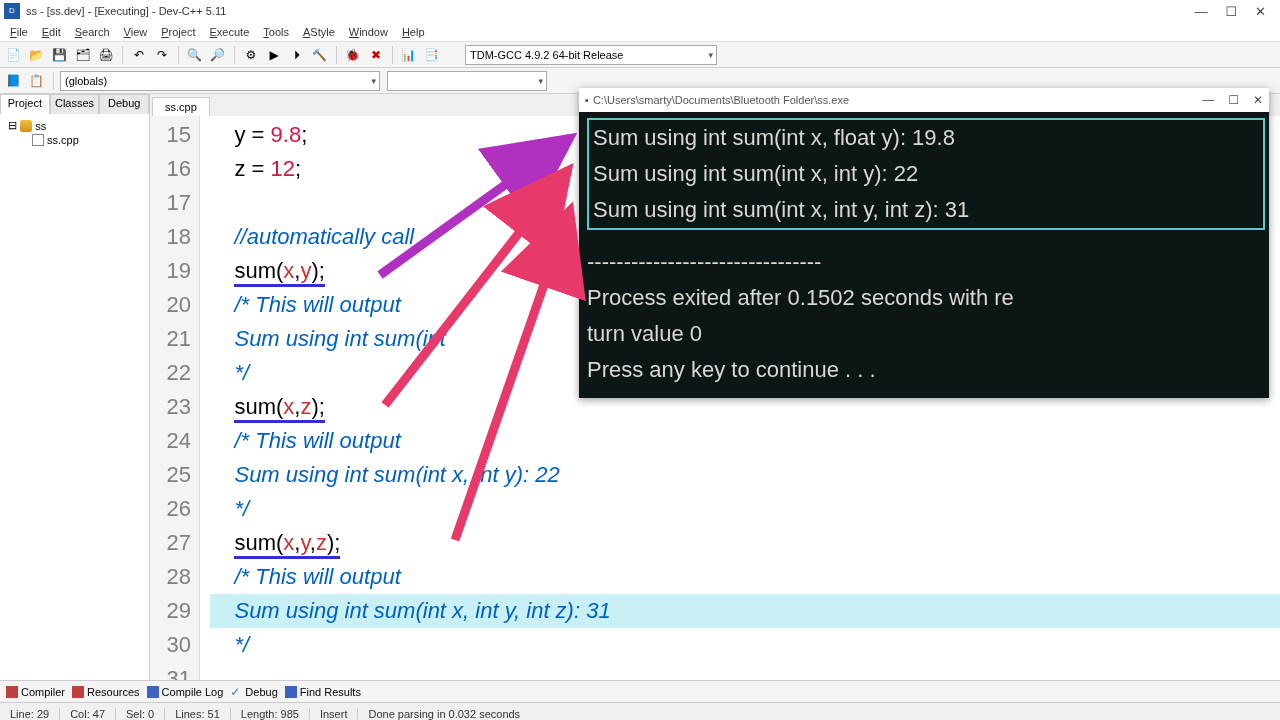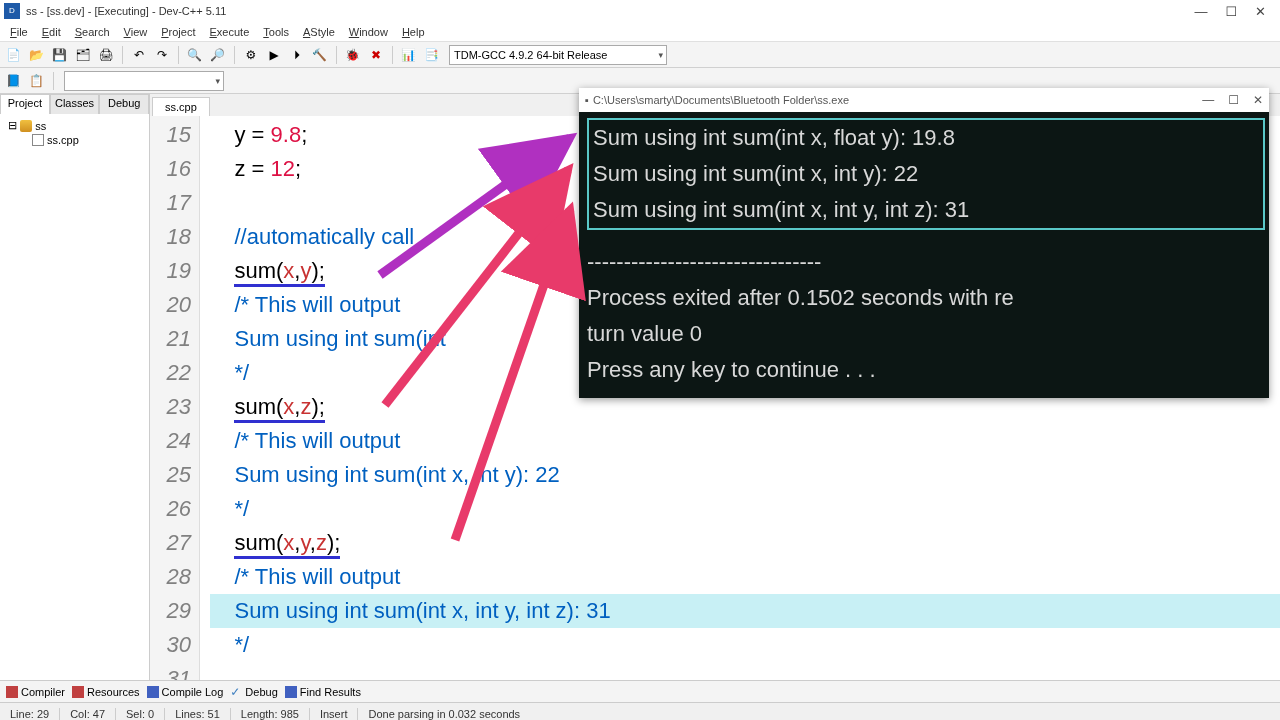--- a/index.html
+++ b/index.html
@@ -17,21 +17,21 @@
 .menubar span { padding:2px 6px; font-size:11px; color:#333; cursor:pointer; }
 .menubar span:first-letter { text-decoration:underline; }
 
 
 .toolbar { height:26px; background:#f4f4f4; border-bottom:1px solid #d0d0d0; display:flex; align-items:center; padding:0 4px; gap:3px; }
 .tbtn { width:20px; height:20px; border:1px solid transparent; display:inline-flex; align-items:center; justify-content:center; font-size:12px; cursor:pointer; }
 .tsep { width:1px; height:18px; background:#ccc; margin:0 3px; }
 .combo { height:20px; border:1px solid #aaa; background:#fff; font-size:11px; padding:0 18px 0 4px; position:relative; display:inline-flex; align-items:center; }
 .combo::after { content:"▾"; position:absolute; right:3px; font-size:9px; color:#555; }
 .globals { width:320px; }
-.compiler { width:218px; margin-left:4px; }
+.compiler { width:252px; margin-left:20px; }
 
 
 .main { display:flex; height:calc(720px - 22px - 20px - 26px - 26px - 22px - 18px); }
 
 
 .sidebar { width:150px; background:#fff; border-right:1px solid #ccc; display:flex; flex-direction:column; }
 .sidetabs { height:20px; display:flex; background:#f0f0f0; }
 .sidetabs span { flex:1; text-align:center; font-size:11px; padding:2px; border:1px solid #ccc; border-bottom:none; background:#fff; cursor:pointer; }
 .sidetabs span:not(.active){ background:#e8e8e8; }
 .tree { flex:1; padding:4px; font-size:11px; }
@@ -39,27 +39,27 @@
 .tree-item.child { padding-left:28px; }
 .tree-icon { width:12px; height:12px; display:inline-block; }
 .shield { background:linear-gradient(#f0c040,#d09020); border-radius:2px; }
 .doc { background:#fff; border:1px solid #888; }
 
 
 .editor { flex:1; background:#fff; display:flex; flex-direction:column; }
 .edtabs { height:22px; background:#f0f0f0; display:flex; align-items:flex-end; padding-left:2px; }
 .edtabs span { padding:3px 12px; font-size:11px; background:#fff; border:1px solid #ccc; border-bottom:none; cursor:pointer; }
 .codewrap { flex:1; display:flex; overflow:hidden; position:relative; }
-.gutter { width:50px; background:#f4f4f4; border-right:1px solid #ddd; text-align:right; padding-right:8px; font-family:Consolas,monospace; font-size:22px; color:#808080; line-height:34px; padding-top:2px;font-style:italic; }
+.gutter { width:50px; background:#f4f4f4; border-right:1px solid #ddd; text-align:right; padding-right:8px; font-family:Consolas,monospace; font-size:22px; color:#808080; line-height:34px; padding-top:2px; }
 .code { flex:1; font-family:Consolas,monospace; font-size:22px; line-height:34px; padding-left:10px; padding-top:2px; white-space:pre; }
 .code .line { height:34px; }
 .hl { background:#c8f0f5; display:block; width:100%; }
 .num { color:#d14;text-align:right; }
 .arg { color:#c83232; }
-.comment { color:#0060c0; }
+.comment { color:#0060c0; font-style:italic; }
 .uline { border-bottom:3px solid #3030d0; padding-bottom:1px; }
 
 
 .bottomtabs { height:22px; background:#f4f4f4; border-top:1px solid #ccc; display:flex; align-items:center; padding:0 6px; gap:7px; }
 .bottomtabs span { font-size:11px; display:inline-flex; align-items:center; gap:3px; cursor:pointer; }
 .bi { width:12px; height:12px; display:inline-block; }
 .bi.red { background:#c04040; }
 .bi.blue { background:#4060c0; }
 .bi.chk { color:#4080c0; font-size:12px; }
 
@@ -129,20 +129,21 @@
   <span class="tsep"></span>
   <span class="tbtn">📊</span>
   <span class="tbtn">📑</span>
   <span class="combo compiler">TDM-GCC 4.9.2 64-bit Release</span>
 </div>
 
 <div class="toolbar">
   <span class="tbtn">📘</span>
   <span class="tbtn">📋</span>
   <span class="tsep"></span>
+  <span class="combo globals">(globals)</span>
   <span class="combo" style="width:160px;margin-left:4px"></span>
 </div>
 
 <div class="main">
   <div class="sidebar">
     <div class="sidetabs" id="sidetabs">
         <span class="active">Project</span>
         <span>Classes</span>
         <span>Debug</span>
       </div>

